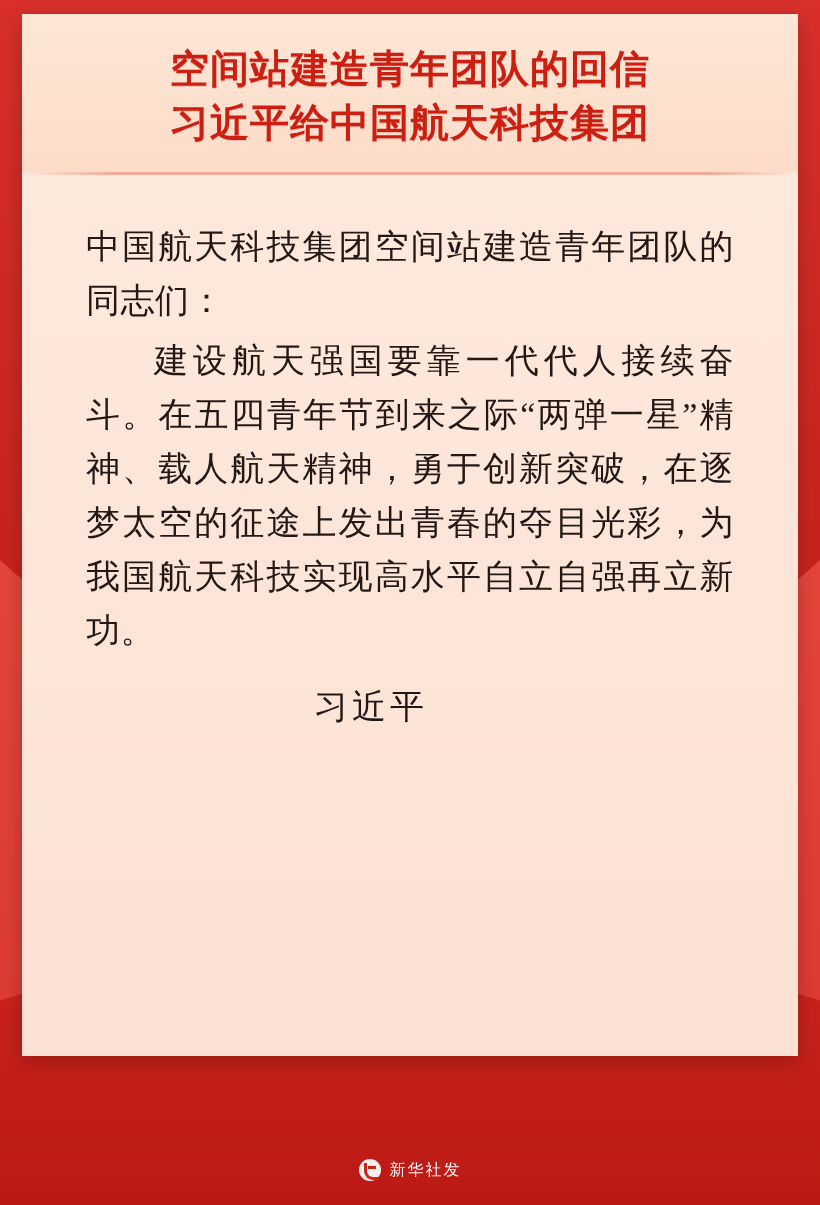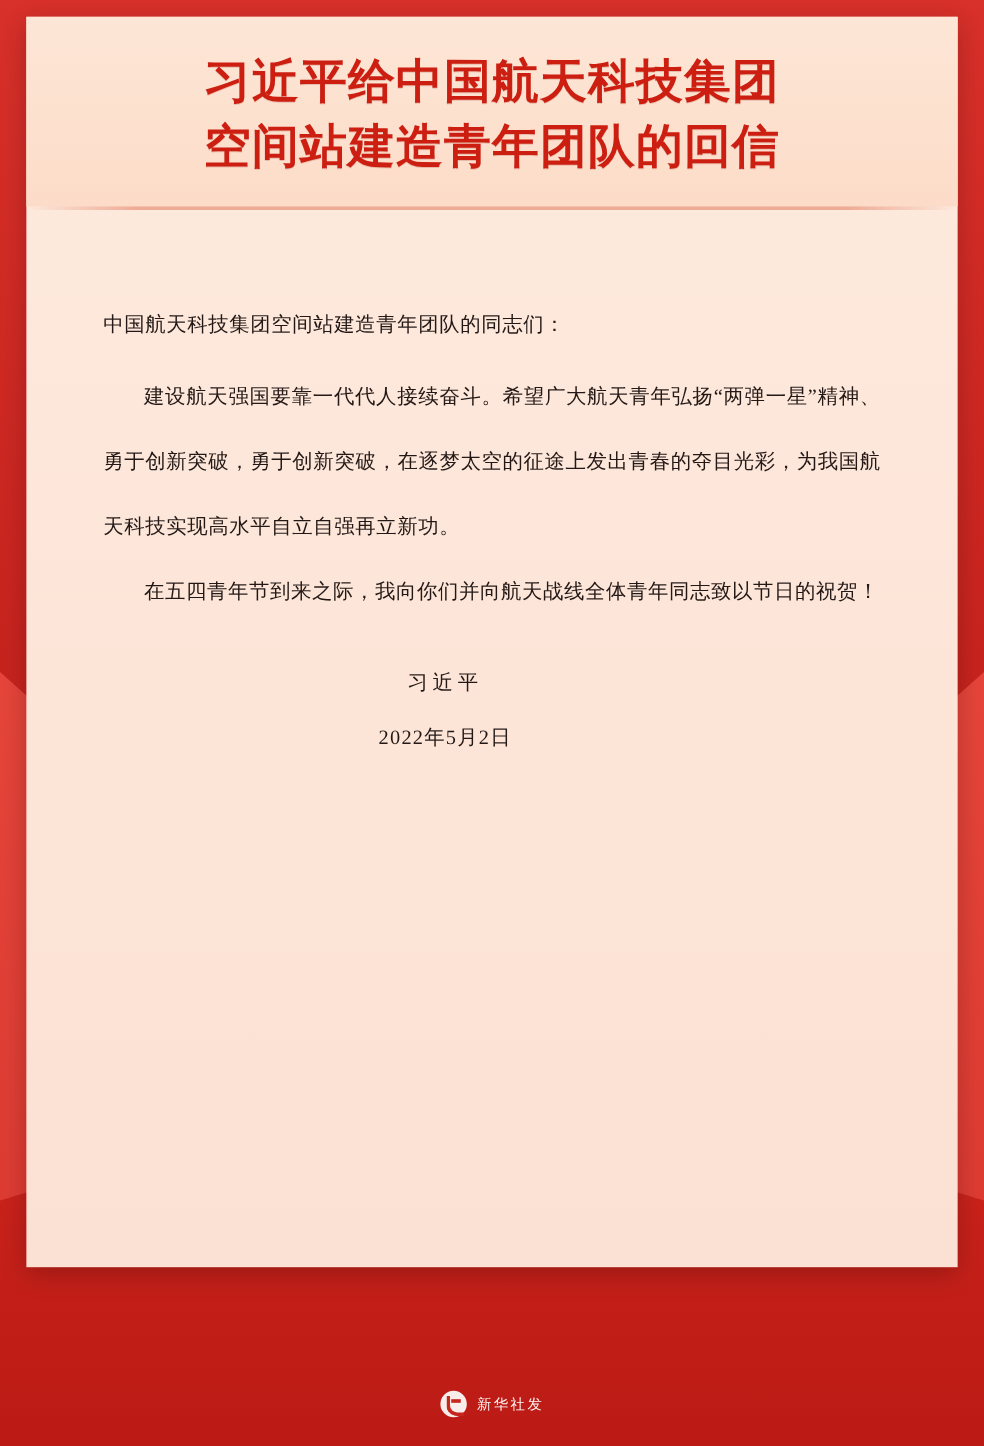--- a/index.html
+++ b/index.html
@@ -107,25 +107,25 @@
     width: 100%;
     height: 3px;
     background: linear-gradient(90deg, rgba(230,140,110,.0) 0%, rgba(226,120,90,.55) 12%, rgba(226,120,90,.55) 88%, rgba(230,140,110,0) 100%);
   }
 
   .letter-body {
     position: absolute;
     left: 0;
     top: 162px;
     width: 100%;
-    padding: 68px 64px 0 64px;
+    padding: 44px 64px 0 64px;
     box-sizing: border-box;
     color: #231815;
     font-family: "Liberation Serif", "DejaVu Serif", serif;
-    font-size: 17px;
+    font-size: 34px;
     line-height: 54px;
     letter-spacing: .5px;
   }
   .salutation {
     margin: 0 0 6px 0;
     text-align: justify;
   }
   .para {
     margin: 0;
     text-indent: 2em;
@@ -177,54 +177,52 @@
   }
   .logo-mark::after {
     content: "";
     position: absolute;
     left: 9px; top: 7px;
     width: 8px; height: 3px;
     background: #c8281e;
   }
   .footer-text {
     color: #ffffff;
-    font-size: 12px;
+    font-size: 16px;
     letter-spacing: 2px;
     font-family: "Liberation Serif", "DejaVu Serif", serif;
     opacity: .95;
   }
 </style>
 </head>
 <body>
 
 <div id="poster">
 
   <div class="env-base"></div>
   <div class="env-flap-left"></div>
   <div class="env-flap-right"></div>
   <div class="env-shadow-l"></div>
   <div class="env-shadow-r"></div>
   <div class="env-bottom"></div>
 
   <div class="letter">
 
     <div class="letter-header">
+      <div class="title-line">空间站建造青年团队的回信</div>
       <div class="title-line">习近平给中国航天科技集团</div>
-      <div class="title-line">空间站建造青年团队的回信</div>
     </div>
     <div class="header-rule"></div>
 
     <div class="letter-body">
       <p class="salutation">中国航天科技集团空间站建造青年团队的同志们：</p>
-      <p class="para">建设航天强国要靠一代代人接续奋斗。希望广大航天青年弘扬“两弹一星”精神、勇于创新突破，勇于创新突破，在逐梦太空的征途上发出青春的夺目光彩，为我国航天科技实现高水平自立自强再立新功。</p>
-      <p class="para">在五四青年节到来之际，我向你们并向航天战线全体青年同志致以节日的祝贺！</p>
+      <p class="para">建设航天强国要靠一代代人接续奋斗。在五四青年节到来之际“两弹一星”精神、载人航天精神，勇于创新突破，在逐梦太空的征途上发出青春的夺目光彩，为我国航天科技实现高水平自立自强再立新功。</p>
 
       <div class="sig">
         <span class="sig-name">习近平</span>
-        <span class="sig-date">2022年5月2日</span>
       </div>
     </div>
 
   </div>
 
   <div class="footer">
     <span class="logo-mark"></span>
     <span class="footer-text">新华社发</span>
   </div>
 

